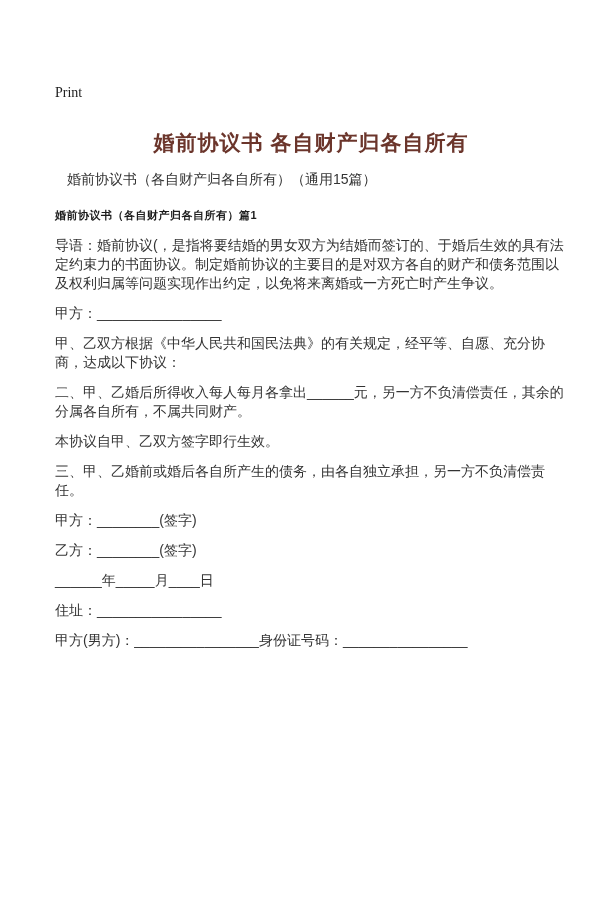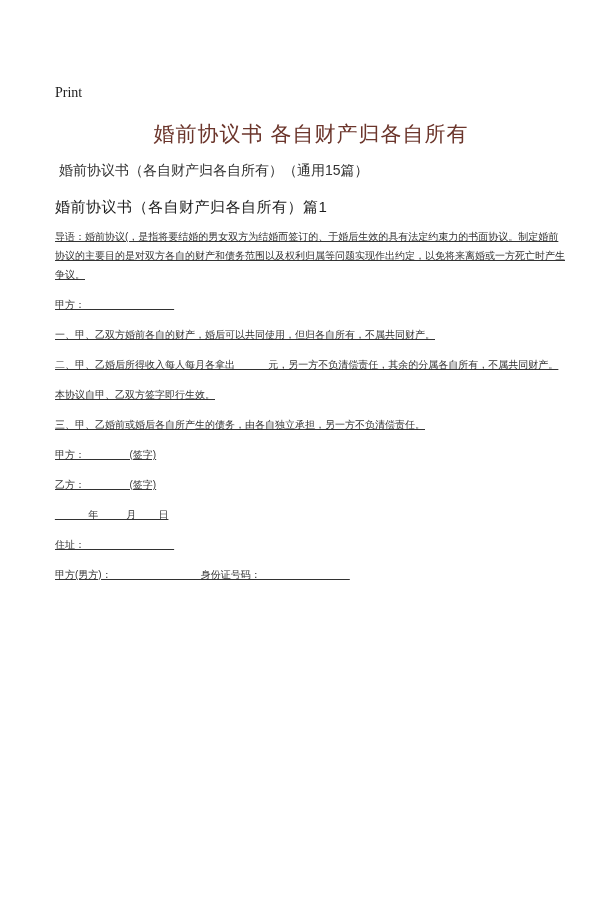--- a/index.html
+++ b/index.html
@@ -28,68 +28,67 @@
     font-size: 14px;
     line-height: 16px;
     color: #222222;
     margin: 0 0 12px 0;
     display: inline-block;
     cursor: pointer;
   }
   h1.doc-title {
     font-size: 21px;
     line-height: 28px;
-    font-weight: normal;
+    font-weight: bold;
     text-align: center;
-    margin: 7px 0 13px 0;
+    margin: 16px 0 13px 0;
     color: var(--title-color);
     letter-spacing: 1px;
   }
   .subtitle {
     font-size: 14px;
     line-height: 19px;
-    margin: 4px;
+    margin: 12px;
     color: var(--body-color);
   }
   h2.section-heading {
-    font-size: 15px;
+    font-size: 11px;
     line-height: 19px;
-    font-weight: normal;
+    font-weight: bold;
     color: var(--heading-color);
     margin: 17px 0 11px 0;
     letter-spacing: 0.5px;
   }
   p.line {
-    font-size: 10px;
+    font-size: 14px;
     line-height: 19px;
     margin: 0 0 11px 0;
     color: var(--body-color);
-    text-decoration: underline;
   }
 </style>
 </head>
 <body>
 
 <div class="page">
 
   <span class="print-link">Print</span>
 
   <h1 class="doc-title">婚前协议书 各自财产归各自所有</h1>
 
   <p class="subtitle">婚前协议书（各自财产归各自所有）（通用15篇）</p>
 
   <h2 class="section-heading">婚前协议书（各自财产归各自所有）篇1</h2>
 
   <p class="line">导语：婚前协议(，是指将要结婚的男女双方为结婚而签订的、于婚后生效的具有法定约束力的书面协议。制定婚前协议的主要目的是对双方各自的财产和债务范围以及权利归属等问题实现作出约定，以免将来离婚或一方死亡时产生争议。</p>
 
   <p class="line">甲方：________________</p>
 
 
+  <p class="line">甲、乙双方根据《中华人民共和国民法典》的有关规定，经平等、自愿、充分协商，达成以下协议：</p>
 
-  <p class="line">一、甲、乙双方婚前各自的财产，婚后可以共同使用，但归各自所有，不属共同财产。</p>
 
   <p class="line">二、甲、乙婚后所得收入每人每月各拿出______元，另一方不负清偿责任，其余的分属各自所有，不属共同财产。</p>
 
   <p class="line">本协议自甲、乙双方签字即行生效。</p>
 
   <p class="line">三、甲、乙婚前或婚后各自所产生的债务，由各自独立承担，另一方不负清偿责任。</p>
 
 
   <p class="line">甲方：________(签字)</p>
 

